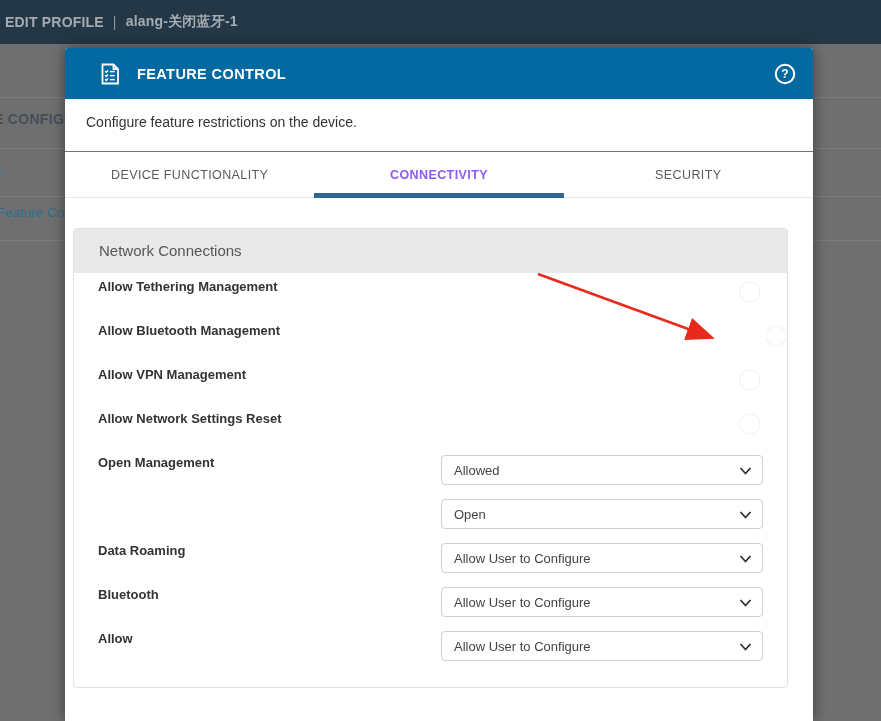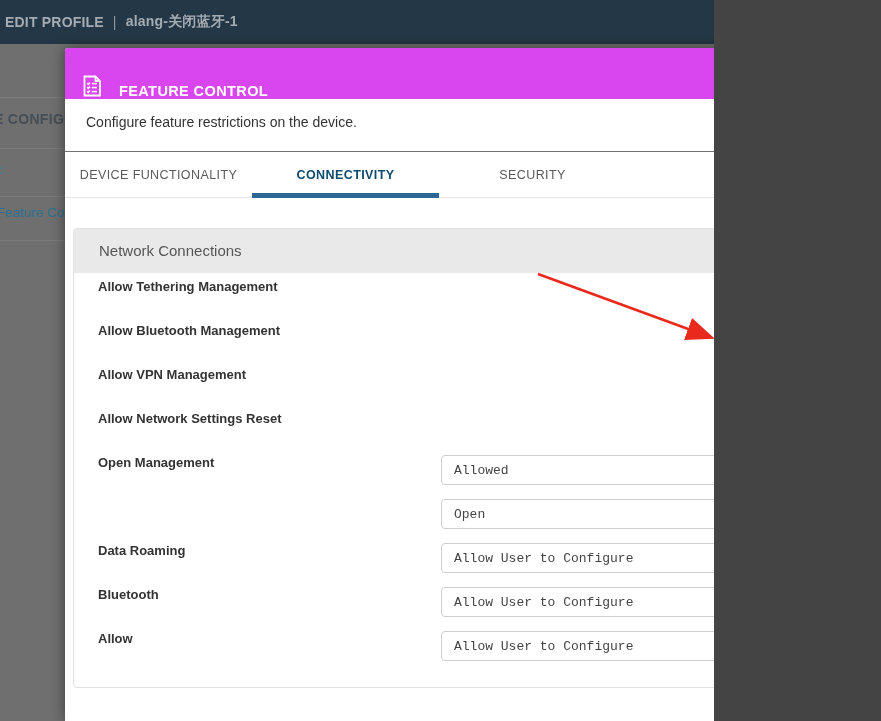--- a/index.html
+++ b/index.html
@@ -1,18 +1,18 @@
 <!DOCTYPE html>
 <html><head>
 <meta charset="utf-8">
 <style>
   * { margin:0; padding:0; box-sizing:border-box; }
   html,body { background:#444; }
   .screen {
-    position:relative; width:714px; height:721px; overflow:hidden;
+    position:relative; width:881px; height:721px; overflow:hidden;
     background:#6f6f6f;
     font-family:"Liberation Sans", sans-serif;
   }
 
   
   .topbar {
     position:absolute; left:0; top:0; width:881px; height:44px;
     background:#233746; color:#a4abb2;
     display:flex; align-items:center; padding-left:5px;
     font-size:14px; font-weight:bold; letter-spacing:.2px;
@@ -30,55 +30,55 @@
   .bg-frag.f3 { left:-3px; top:161px; font-size:13.5px; color:#2b7090; }
 
   
   .modal {
     position:absolute; left:65px; top:48px; width:748px; height:673px;
     background:#ffffff; border-radius:3px 3px 0 0;
     box-shadow:0 0 14px rgba(0,0,0,.45);
     z-index:10;
   }
   .modal-header {
-    height:51px; background:#d946ef; border-radius:3px 3px 0 0;
-    display:flex; align-items:flex-end; padding:0 16px 0 14px;
+    height:51px; background:#0369a1; border-radius:3px 3px 0 0;
+    display:flex; align-items:center; padding:0 16px 0 32px;
   }
   .modal-title { color:#ffffff; font-size:14.5px; font-weight:bold; letter-spacing:.4px; margin-left:14px; }
   .hdr-icon { width:26px; height:26px; display:block; }
   .help-btn { margin-left:auto; width:24px; height:24px; cursor:pointer; display:block; }
 
   .modal-sub {
     height:53px; padding:15px 0 0 21px; border-bottom:1px solid #737373;
     font-size:14px; color:#333333;
   }
-  .tabs { display:grid; grid-template-columns:repeat(4,1fr); height:46px; border-bottom:1px solid #e7e7e7; }
+  .tabs { display:grid; grid-template-columns:repeat(3,1fr); height:46px; border-bottom:1px solid #e7e7e7; }
   .tab {
     position:relative; display:flex; align-items:center; justify-content:center;
     font-size:12.5px; color:#5a5a5a; letter-spacing:.4px; cursor:pointer;
     text-transform:uppercase;
   }
-  .tab[data-active="true"] { color:#0c4a6e; font-weight:bold; }
+  .tab[data-active="true"] { color:#8b5cf6; font-weight:bold; }
   .tab .tab-underline { display:none; }
   .tab[data-active="true"] .tab-underline {
     display:block; position:absolute; left:0; right:0; bottom:-1px; height:5px; background:#2d6796;
   }
 
   .modal-body { padding:30px 25px 0 8px; }
   .panel { border:1px solid #e0e0e0; border-radius:4px; overflow:hidden; background:#fff; }
   .panel-band {
     height:44px; background:#e9e9e9; line-height:44px; padding-left:25px;
     font-size:15px; color:#565656;
   }
   .panel-rows { padding:6px 0 12px; }
   .row {
     height:44px; display:flex; padding:0 24px;
   }
   .row-label { font-size:13px; font-weight:bold; color:#333333; }
-  .row-control { margin-left:auto;font-family:Liberation Mono, monospace; }
+  .row-control { margin-left:auto; }
 
   
   .toggle {
     position:relative; width:52px; height:26px; border-radius:13px; cursor:pointer;
   }
   .toggle[data-state="on"]  { background:#4781ad; }
   .toggle[data-state="off"] { background:#cccccc; }
   .knob {
     position:absolute; top:3px; width:20px; height:20px; border-radius:50%;
     background:#ffffff; box-shadow:0 0 1px rgba(0,0,0,.25);

